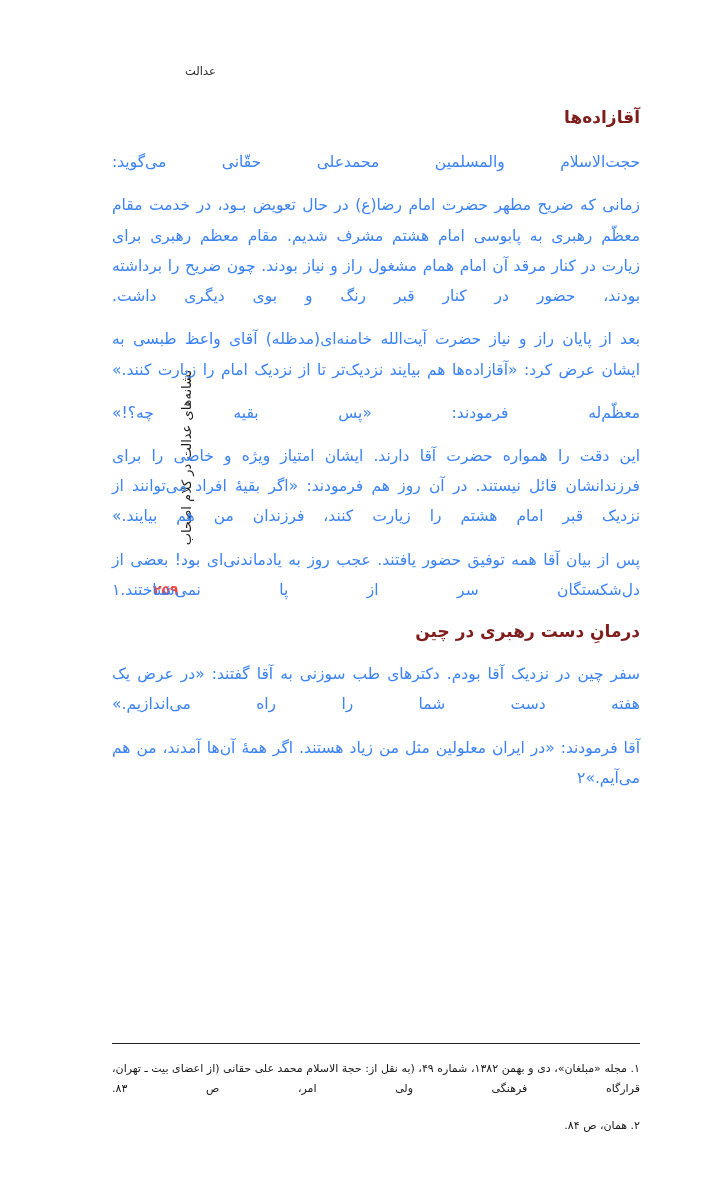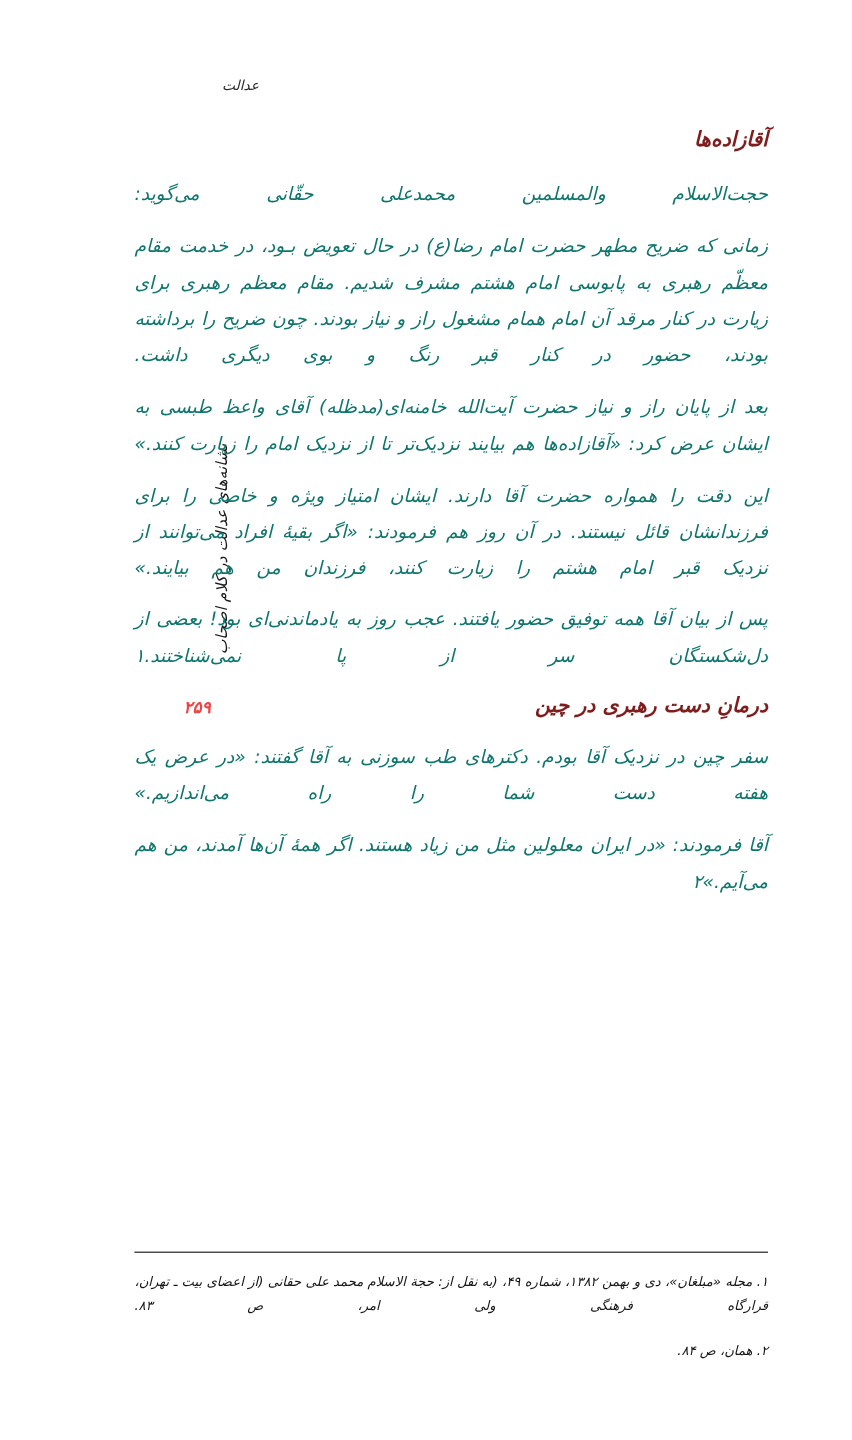--- a/index.html
+++ b/index.html
@@ -13,21 +13,20 @@
     position: relative;
     font-family: "DejaVu Sans", "Liberation Sans", sans-serif;
     color: #1a1a1a;
     overflow: hidden;
   }
   .page {
     position: absolute;
     inset: 0;
     width: 591px;
     height: 1200px;
-    font-style: italic;
   }
 
   
   .running-head {
     position: absolute;
     top: 64px;
     left: 66px;
     font-size: 11.5px;
     color: #2b2b2b;
     letter-spacing: 0.2px;
@@ -87,21 +86,21 @@
   }
   h2.section-title.second {
     margin-top: 12px;
     margin-bottom: 14px;
   }
 
   p.para {
     margin: 0 0 13px 0;
     font-size: 15.5px;
     line-height: 1.95;
-    color: #0f766e;
+    color: #3b82f6;
     text-align: justify;
     text-align-last: justify;
   }
   p.para.lead {
     text-align-last: justify;
   }
 
   
   .footnote-rule {
     position: absolute;
@@ -143,20 +142,21 @@
     <div class="page-number">۲۵۹</div>
   </div>
 
   <div class="content">
 
     <h2 class="section-title">آقازاده‌ها</h2>
 
     <p class="para lead">حجت‌الاسلام والمسلمین محمدعلی حقّانی می‌گوید:</p>
     <p class="para">زمانی که ضریح مطهر حضرت امام رضا(ع) در حال تعویض بـود، در خدمت مقام معظّم رهبری به پابوسی امام هشتم مشرف شدیم. مقام معظم رهبری برای زیارت در کنار مرقد آن امام همام مشغول راز و نیاز بودند. چون ضریح را برداشته بودند، حضور در کنار قبر رنگ و بوی دیگری داشت.</p>
     <p class="para">بعد از پایان راز و نیاز حضرت آیت‌الله خامنه‌ای(مدظله) آقای واعظ طبسی به ایشان عرض کرد: «آقازاده‌ها هم بیایند نزدیک‌تر تا از نزدیک امام را زیارت کنند.»</p>
+    <p class="para">معظّم‌له فرمودند: «پس بقیه چه؟!»</p>
     <p class="para">این دقت را همواره حضرت آقا دارند. ایشان امتیاز ویژه و خاصی را برای فرزندانشان قائل نیستند. در آن روز هم فرمودند: «اگر بقیهٔ افراد می‌توانند از نزدیک قبر امام هشتم را زیارت کنند، فرزندان من هم بیایند.»</p>
     <p class="para">پس از بیان آقا همه توفیق حضور یافتند. عجب روز به یادماندنی‌ای بود! بعضی از دل‌شکستگان سر از پا نمی‌شناختند.۱</p>
 
     <h2 class="section-title second">درمانِ دست رهبری در چین</h2>
 
     <p class="para">سفر چین در نزدیک آقا بودم. دکترهای طب سوزنی به آقا گفتند: «در عرض یک هفته دست شما را راه می‌اندازیم.»</p>
     <p class="para">آقا فرمودند: «در ایران معلولین مثل من زیاد هستند. اگر همهٔ آن‌ها آمدند، من هم می‌آیم.»۲</p>
 
   </div>
 

